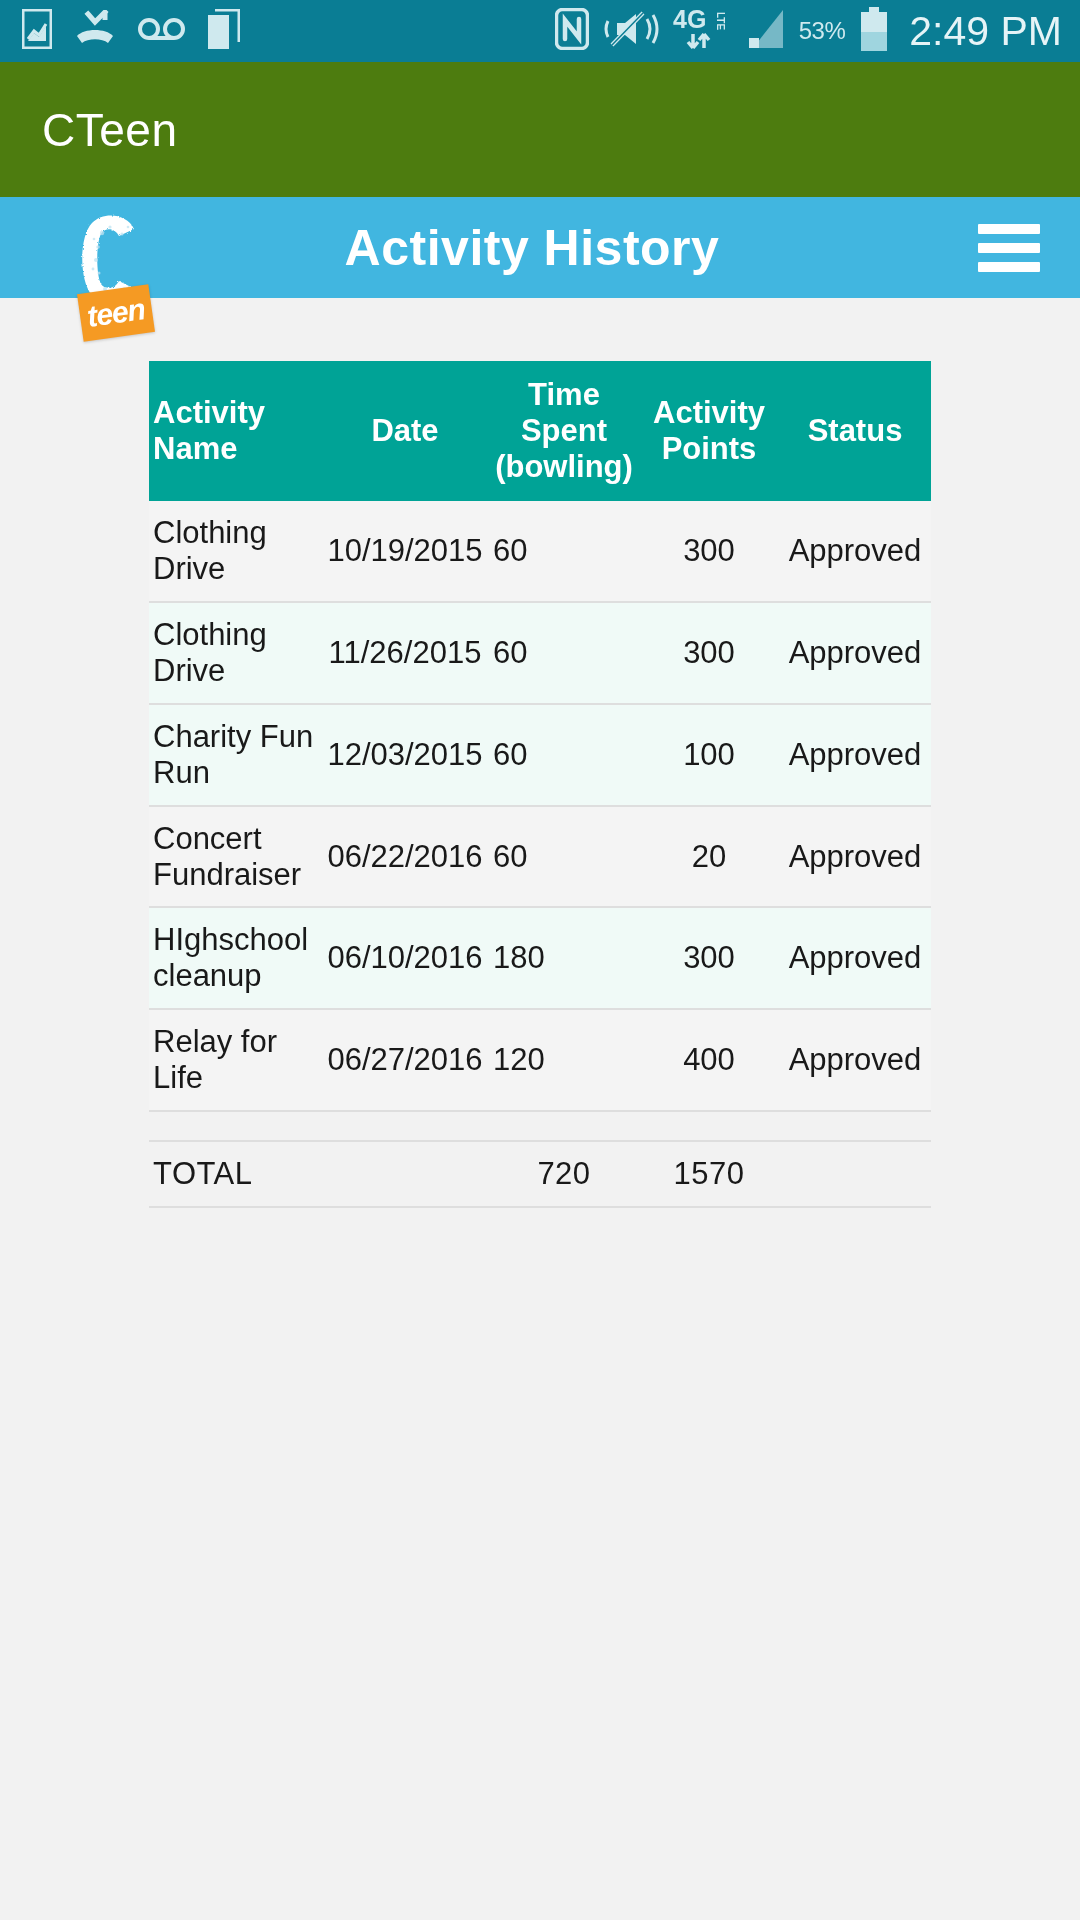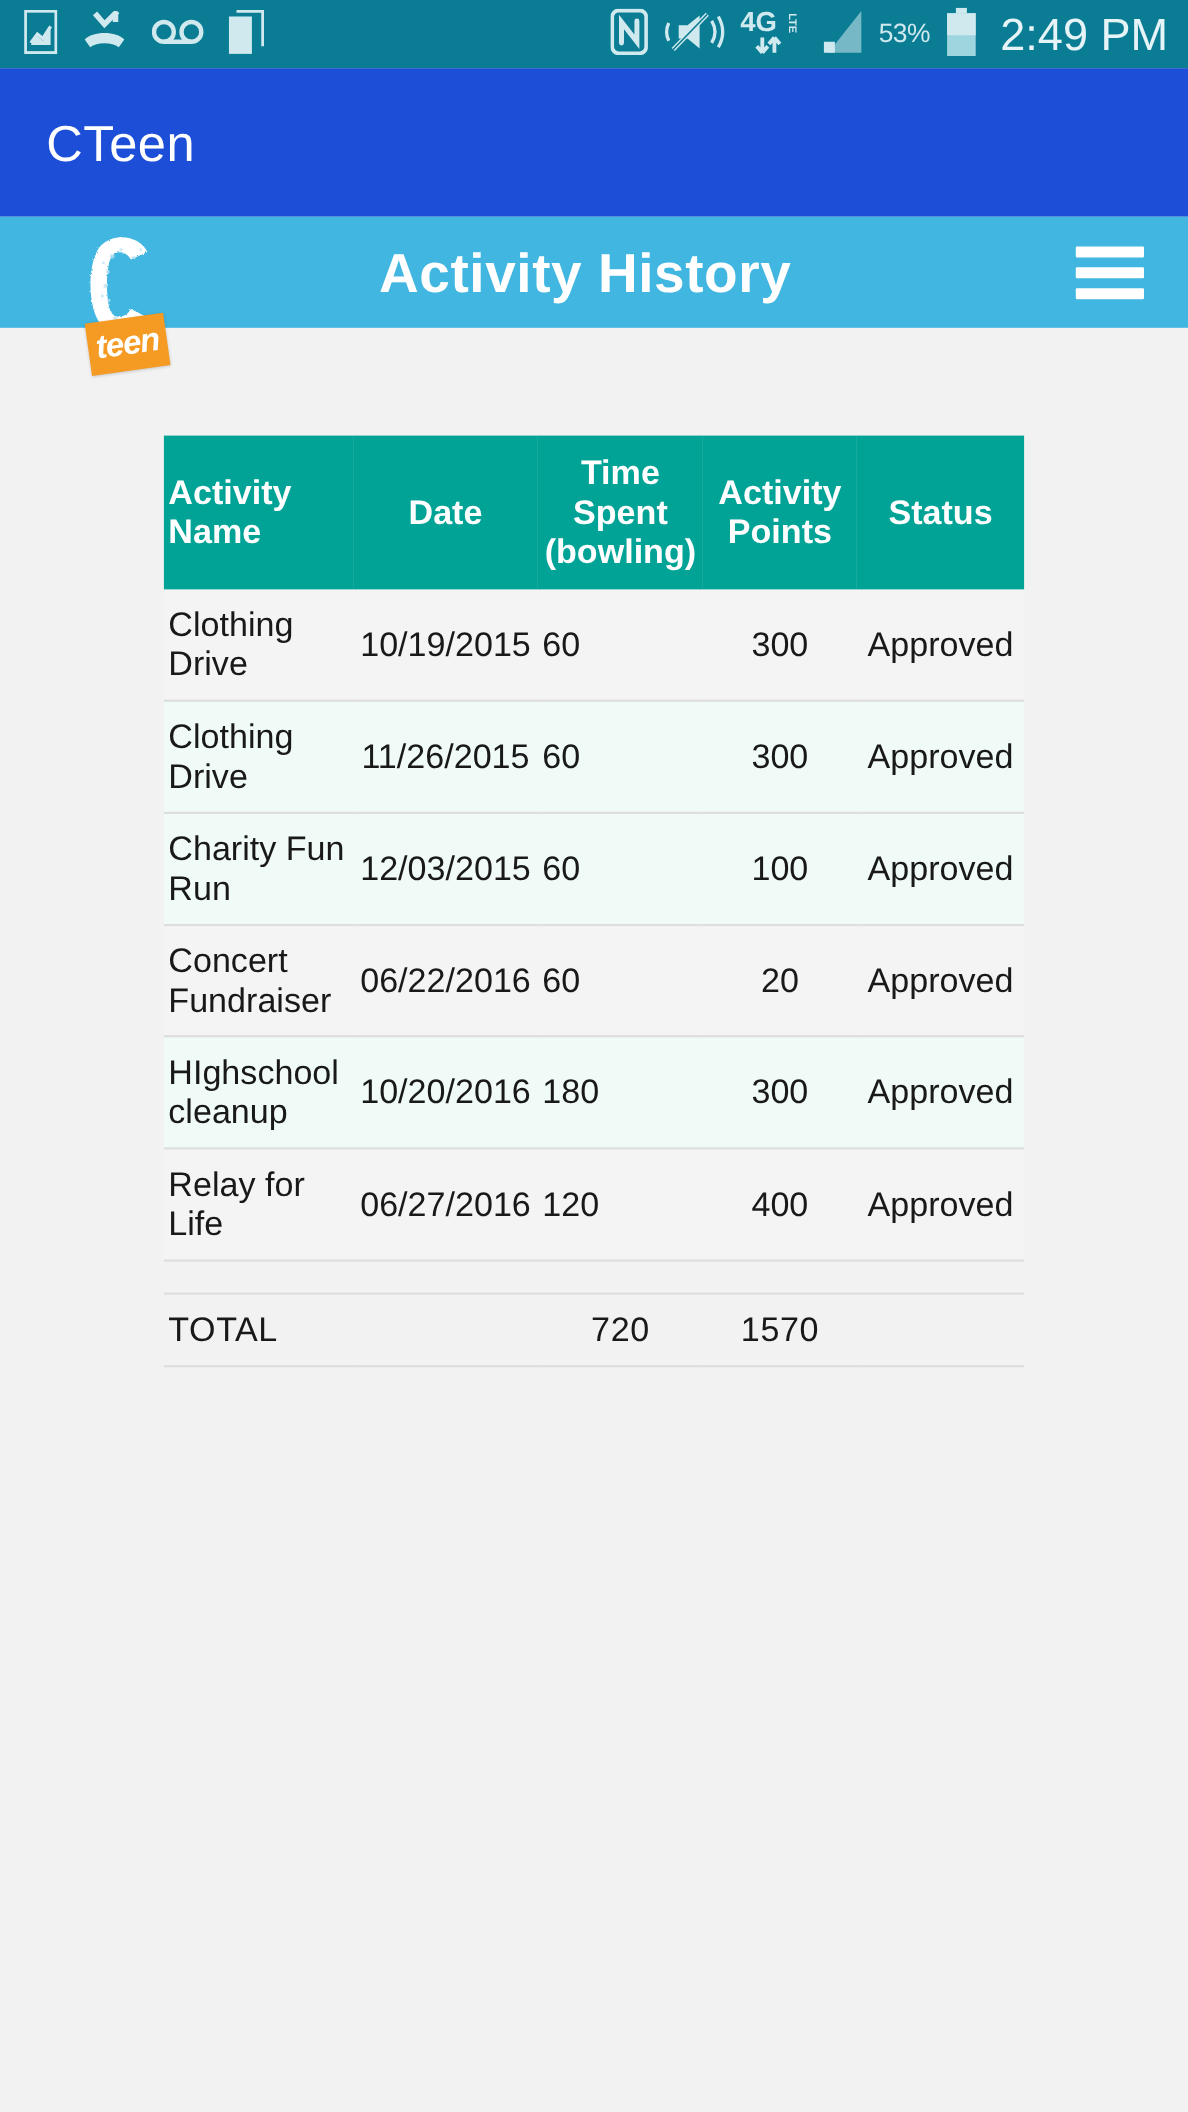--- a/index.html
+++ b/index.html
@@ -33,21 +33,21 @@
     font-size: 41px;
     color: #e6f4f7;
     letter-spacing: 0px;
     margin-left: 6px;
     font-weight: 400;
   }
 
   
   .appbar {
     height: 135px;
-    background: #1d4ed8;
+    background: #4d7c0f;
     display: flex;
     align-items: center;
     padding-left: 42px;
   }
   .appbar-title {
     color: #ffffff;
     font-size: 46px;
     font-weight: 400;
     letter-spacing: 0.5px;
   }
@@ -122,21 +122,21 @@
     display: block;
     height: 10px;
     background: #ffffff;
     border-radius: 1px;
   }
 
   
   .content {
     background: #f2f2f2;
     height: calc(1920px - 62px - 135px - 101px);
-    padding-top: 98px;
+    padding-top: 63px;
   }
 
   table.activity {
     width: 752px;
     margin: 0 auto;
     border-collapse: collapse;
     table-layout: fixed;
   }
   table.activity thead th {
     background: #00a396;
@@ -356,21 +356,21 @@
         </tr>
         <tr class="odd">
           <td class="c-name">Concert Fundraiser</td>
           <td class="c-date">06/22/2016</td>
           <td class="c-time">60</td>
           <td class="c-points">20</td>
           <td class="c-status">Approved</td>
         </tr>
         <tr class="even">
           <td class="c-name">HIghschool cleanup</td>
-          <td class="c-date">10/20/2016</td>
+          <td class="c-date">06/10/2016</td>
           <td class="c-time">180</td>
           <td class="c-points">300</td>
           <td class="c-status">Approved</td>
         </tr>
         <tr class="odd">
           <td class="c-name">Relay for Life</td>
           <td class="c-date">06/27/2016</td>
           <td class="c-time">120</td>
           <td class="c-points">400</td>
           <td class="c-status">Approved</td>

